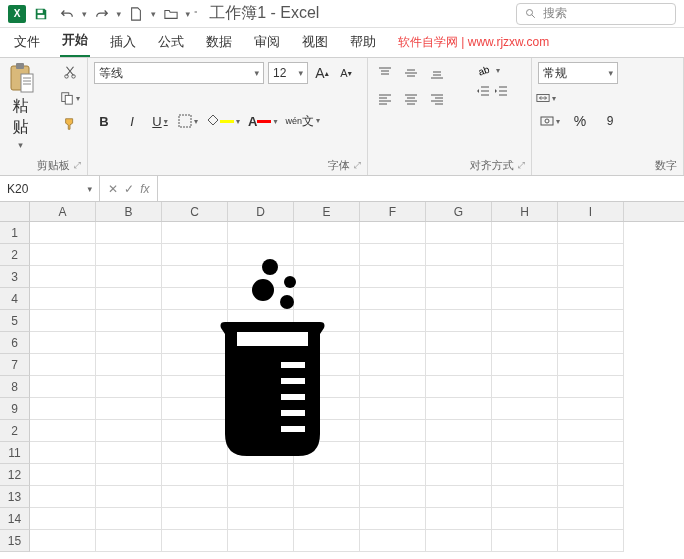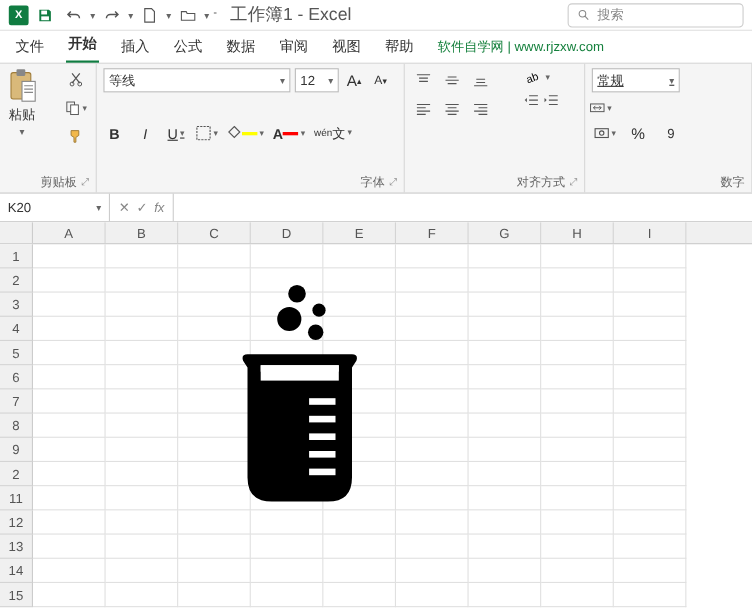--- a/index.html
+++ b/index.html
@@ -11,21 +11,21 @@
 .titlebar .qat-btn { width: 22px; height: 22px; display: flex; align-items: center; justify-content: center; color: #555; cursor: pointer; }
 .titlebar .qat-btn svg { width: 14px; height: 14px; }
 .titlebar .title { margin-left: 8px; font-size: 16px; color: #555; }
 .titlebar .search { margin-left: auto; display: flex; align-items: center; border: 1px solid #ccc; border-radius: 4px; padding: 2px 8px; width: 160px; height: 22px; color: #888; gap: 6px; }
 .titlebar .search svg { width: 12px; height: 12px; }
 
 
 .tabs { height: 30px; display: flex; align-items: flex-end; padding: 0 12px; gap: 18px; border-bottom: 1px solid #d0d0d0; }
 .tab { padding: 6px 2px; font-size: 13px; color: #333; cursor: pointer; }
 .tab.active { border-bottom: 2px solid #107c41; font-weight: 600; }
-.tab.help-link { color: #15803d; font-size: 12px; }
+.tab.help-link { color: #ef4444; font-size: 12px; }
 
 
 .ribbon { height: 118px; background: #f5f5f5; display: flex; border-bottom: 1px solid #ccc; }
 .group { border-right: 1px solid #d8d8d8; display: flex; flex-direction: column; padding: 4px 6px 2px; }
 .group-body { flex: 1; display: flex; align-items: flex-start; gap: 20px; }
 .group-label { text-align: center; font-size: 11px; color: #666; padding-top: 2px; display: flex; justify-content: flex-end; align-items: center; gap: 4px; }
 .group-label .launcher { font-size: 9px; color: #888; }
 
 
 .g-clip { width: 88px; }
@@ -53,21 +53,21 @@
 
 .g-align { width: 164px; }
 .align-grid { display: grid; grid-template-columns: repeat(3, 22px); grid-auto-rows: 22px; gap: 4px; }
 .align-btn { display: flex; align-items: center; justify-content: center; }
 .align-btn svg { width: 14px; height: 14px; }
 .align-side { display: flex; flex-direction: column; gap: 6px; margin-left: 8px; }
 .wrap-icon { display:flex; align-items:center; gap:2px;}
 
 
 .g-num { flex: 1; }
-.num-row1 { width: 80px; height: 22px; border: 1px solid #bbb; background: #fff; padding: 0 4px; font-size: 12px; display: flex; align-items: center; justify-content: space-between; margin-bottom: 6px; text-decoration: underline; }
+.num-row1 { width: 80px; height: 22px; border: 1px solid #bbb; background: #fff; padding: 0 4px; font-size: 12px; display: flex; align-items: center; justify-content: space-between; margin-bottom: 6px; }
 .num-row2 { display: flex; gap: 6px; align-items: center; }
 .nbtn { width: 24px; height: 22px; display: flex; align-items: center; justify-content: center; font-size: 12px; }
 
 
 .fbar { height: 26px; display: flex; align-items: stretch; border-bottom: 1px solid #ccc; }
 .namebox { width: 100px; border-right: 1px solid #ccc; display: flex; align-items: center; padding: 0 7px; justify-content: space-between; }
 .fx-btns { display: flex; align-items: center; gap: 6px; padding: 0 8px; border-right: 1px solid #ccc; color: #888; }
 .fx-label { font-style: italic; font-size: 12px; }
 .formula-input { flex: 1; padding: 0 6px; display: flex; align-items: center; }
 
@@ -154,21 +154,21 @@
     <div class="group-body">
       <div class="clip-col">
         <svg class="paste-icon" viewBox="0 0 28 32">
           <rect x="4" y="4" width="18" height="24" rx="2" fill="#d9b97a" stroke="#a07d3a"></rect>
           <rect x="9" y="1" width="8" height="6" rx="1" fill="#888"></rect>
           <rect x="14" y="12" width="12" height="18" fill="#fff" stroke="#888"></rect>
           <line x1="16" y1="16" x2="24" y2="16" stroke="#888"></line>
             <line x1="16" y1="19" x2="24" y2="19" stroke="#888"></line>
             <line x1="16" y1="22" x2="24" y2="22" stroke="#888"></line>
         </svg>
-        <span style="font-size:12px;text-align:center;">粘贴</span>
+        <span style="font-size:16px;text-align:center;">粘贴</span>
         <span class="caret">▾</span>
       </div>
       <div class="clip-side">
         <div class="small-btn">
             <svg viewBox="0 0 16 16">
               <path d="M4 2l8 10M12 2L4 12" stroke="#555" stroke-width="1.3" fill="none"></path>
               <circle cx="4" cy="13" r="2" fill="none" stroke="#555"></circle>
               <circle cx="12" cy="13" r="2" fill="none" stroke="#555"></circle>
             </svg>
           </div>

